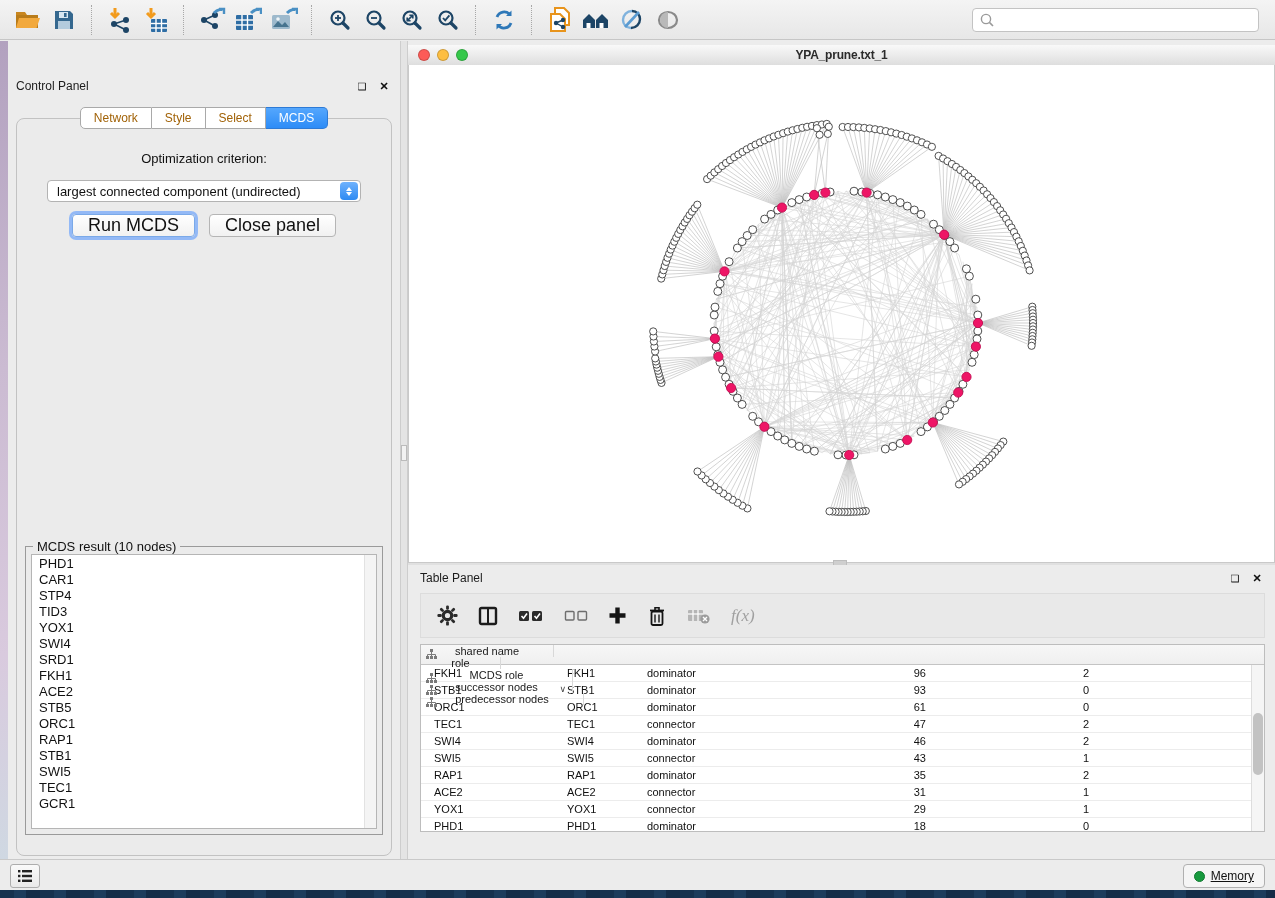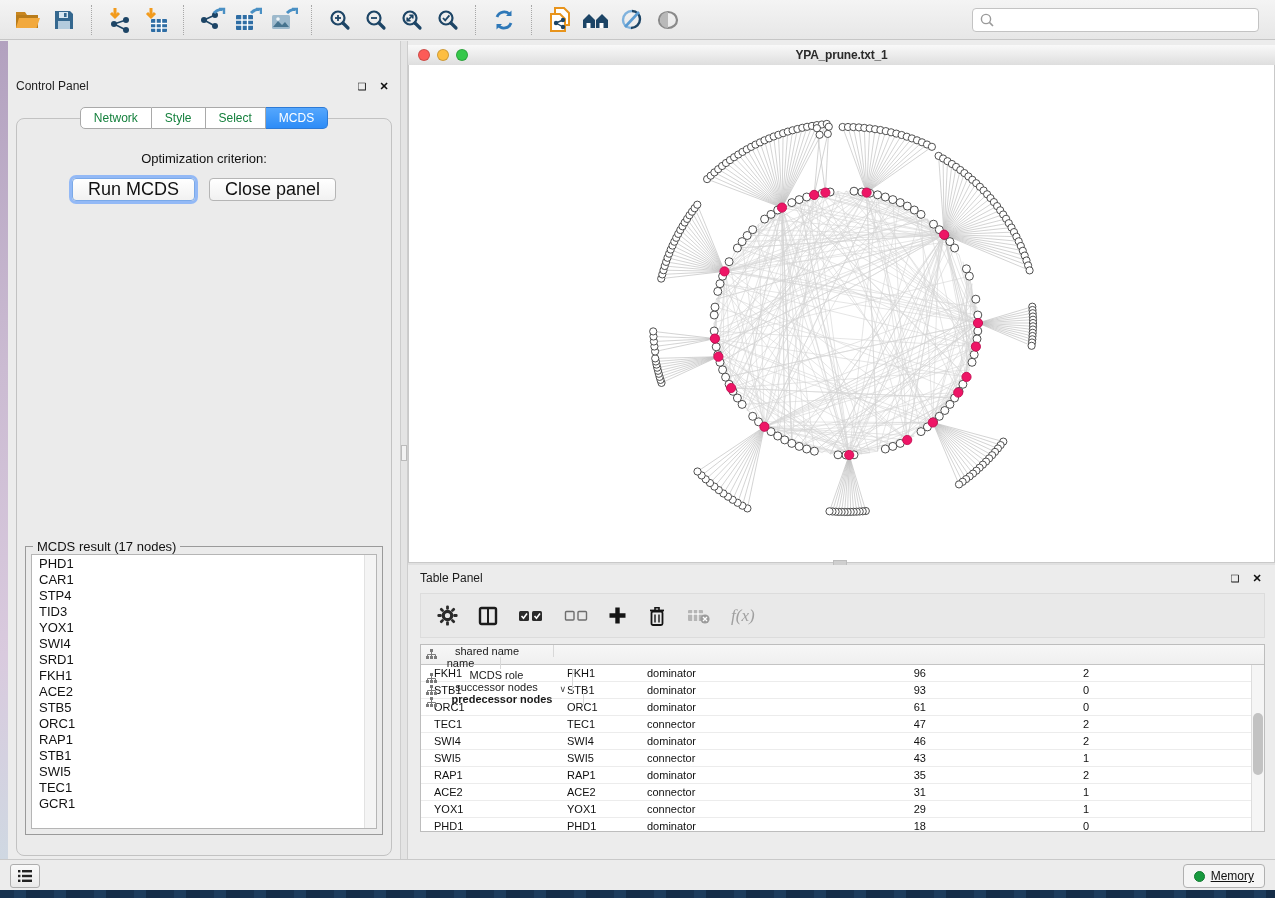--- a/index.html
+++ b/index.html
@@ -21,21 +21,21 @@
   
   .control-panel{position:absolute;left:8px;top:50px;width:392px;bottom:38px;background:#ececec;margin-top:23px;}
   .panel-title-row{height:26px;display:flex;align-items:center;padding:0 8px;font-size:12px;color:#1c1c1c;}
   .panel-title-row .spacer{flex:1;}
   .win-float,.win-close{width:16px;height:16px;display:flex;align-items:center;justify-content:center;
     font-size:11px;color:#111;margin-left:6px;cursor:default;}
   .win-float{font-size:10px;}
   .cp-body{position:absolute;left:8px;right:8px;top:45px;bottom:4px;background:#ebebeb;
     border:1px solid #c2c2c2;border-radius:8px;}
   .seg-tabs{position:absolute;left:0;right:0;top:-12px;display:flex;justify-content:center;z-index:3;}
-  .seg-tab{background:#fff;border:1px solid #a9a9a9;border-left:none;font-size:12px;color:#15803d;
+  .seg-tab{background:#fff;border:1px solid #a9a9a9;border-left:none;font-size:12px;color:#a16207;
     padding:3px 13px;line-height:14px;cursor:default;}
   .seg-tab:first-child{border-left:1px solid #a9a9a9;border-radius:5px 0 0 5px;}
   .seg-tab:last-child{border-radius:0 5px 5px 0;}
   .seg-tab.active{background:linear-gradient(#55a7fd,#2d8cf7);border-color:#2d7ad6;color:#fff;}
   .opt-label{text-align:center;margin-top:32px;font-size:13px;color:#111;}
   .dropdown{margin:14px auto 0;width:314px;height:22px;background:#fff;border:1px solid #b3b3b3;
     border-radius:4px;display:flex;align-items:center;font-size:13px;color:#111;box-sizing:border-box;}
   .dropdown .dd-text{flex:1;padding-left:9px;white-space:nowrap;overflow:hidden;}
   .dd-stepper{width:18px;height:18px;margin-right:2px;border-radius:4px;
     background:linear-gradient(#6fb2fd,#2e8af2);display:flex;flex-direction:column;align-items:center;justify-content:center;gap:1px;}
@@ -314,26 +314,33 @@
       </span>
   </div>
   <div class="cp-body">
     <div class="seg-tabs">
         <div class="seg-tab">Network</div>
         <div class="seg-tab">Style</div>
         <div class="seg-tab">Select</div>
         <div class="seg-tab active">MCDS</div>
       </div>
     <div class="opt-label">Optimization criterion:</div>
+    <div class="dropdown">
+      <span class="dd-text">largest connected component (undirected)</span>
+      <span class="dd-stepper">
+          <i class="dd-up"></i>
+          <i class="dd-down"></i>
+        </span>
+    </div>
     <div class="btn-row">
       <button class="push-btn focused">Run MCDS</button>
       <button class="push-btn">Close panel</button>
     </div>
     <div class="result-box">
-      <span class="result-legend">MCDS result (17 nodes)</span>
+      <span class="result-legend">MCDS result (10 nodes)</span>
       <div class="result-list">
         <div>
             <div class="list-item">PHD1</div>
             <div class="list-item">CAR1</div>
             <div class="list-item">STP4</div>
             <div class="list-item">TID3</div>
             <div class="list-item">YOX1</div>
             <div class="list-item">SWI4</div>
             <div class="list-item">SRD1</div>
             <div class="list-item">FKH1</div>
@@ -1210,21 +1217,21 @@
               <line x1="5.5" y1="3" x2="5.5" y2="5.5"></line>
               <line x1="1.5" y1="5.5" x2="9.5" y2="5.5"></line>
               <line x1="1.5" y1="5.5" x2="1.5" y2="7"></line>
               <line x1="5.5" y1="5.5" x2="5.5" y2="7"></line>
               <line x1="9.5" y1="5.5" x2="9.5" y2="7"></line>
             </g>
           </svg>
           <span>shared name</span>
         </div>
         <div class="th" style="width: 80px;">
-          <span>name</span>
+          <span>role</span>
         </div>
         <div class="th" style="width: 152px;">
           <svg class="tree-ic" width="11" height="11">
             <g fill="#7a7a7a">
               <rect x="4" y="0" width="3" height="3"></rect>
               <rect x="0" y="7" width="3" height="3"></rect>
               <rect x="4" y="7" width="3" height="3"></rect>
               <rect x="8" y="7" width="3" height="3"></rect>
             </g>
             <g stroke="#7a7a7a" stroke-width="1">
@@ -1249,21 +1256,21 @@
               <line x1="5.5" y1="3" x2="5.5" y2="5.5"></line>
               <line x1="1.5" y1="5.5" x2="9.5" y2="5.5"></line>
               <line x1="1.5" y1="5.5" x2="1.5" y2="7"></line>
               <line x1="5.5" y1="5.5" x2="5.5" y2="7"></line>
               <line x1="9.5" y1="5.5" x2="9.5" y2="7"></line>
             </g>
           </svg>
           <span>successor nodes</span>
           <span class="sort">∨</span>
         </div>
-        <div class="th" style="width: 163px; font-weight: bold;">
+        <div class="th" style="width: 163px;">
           <svg class="tree-ic" width="11" height="11">
             <g fill="#7a7a7a">
               <rect x="4" y="0" width="3" height="3"></rect>
               <rect x="0" y="7" width="3" height="3"></rect>
               <rect x="4" y="7" width="3" height="3"></rect>
               <rect x="8" y="7" width="3" height="3"></rect>
             </g>
             <g stroke="#7a7a7a" stroke-width="1">
               <line x1="5.5" y1="3" x2="5.5" y2="5.5"></line>
               <line x1="1.5" y1="5.5" x2="9.5" y2="5.5"></line>

